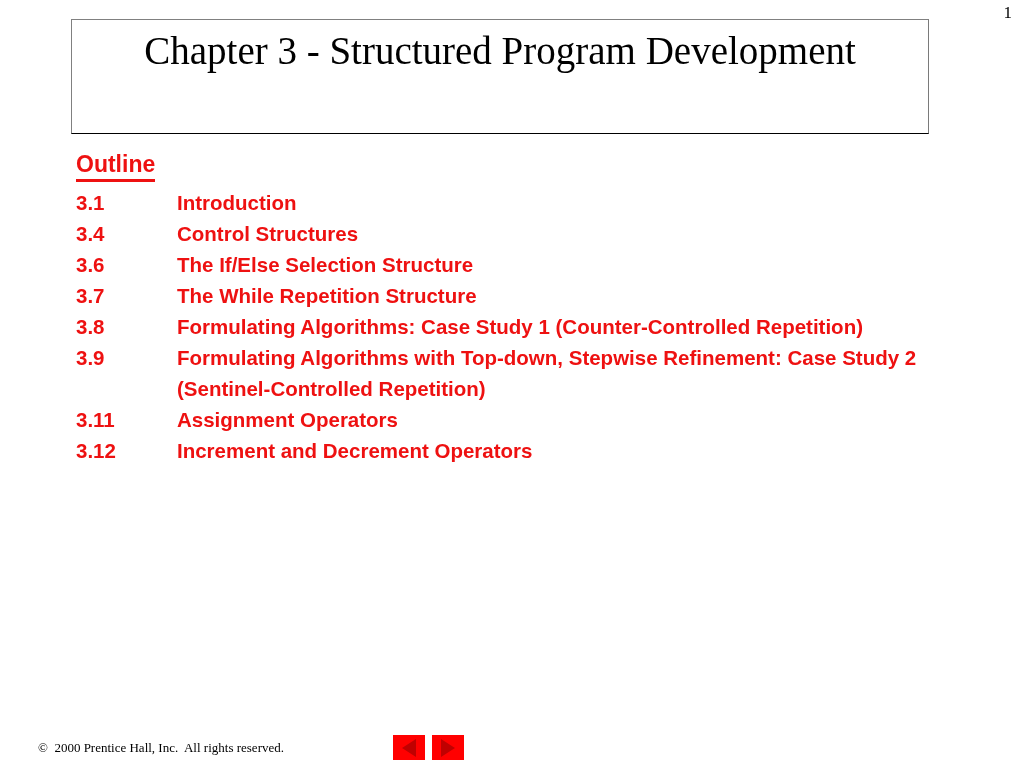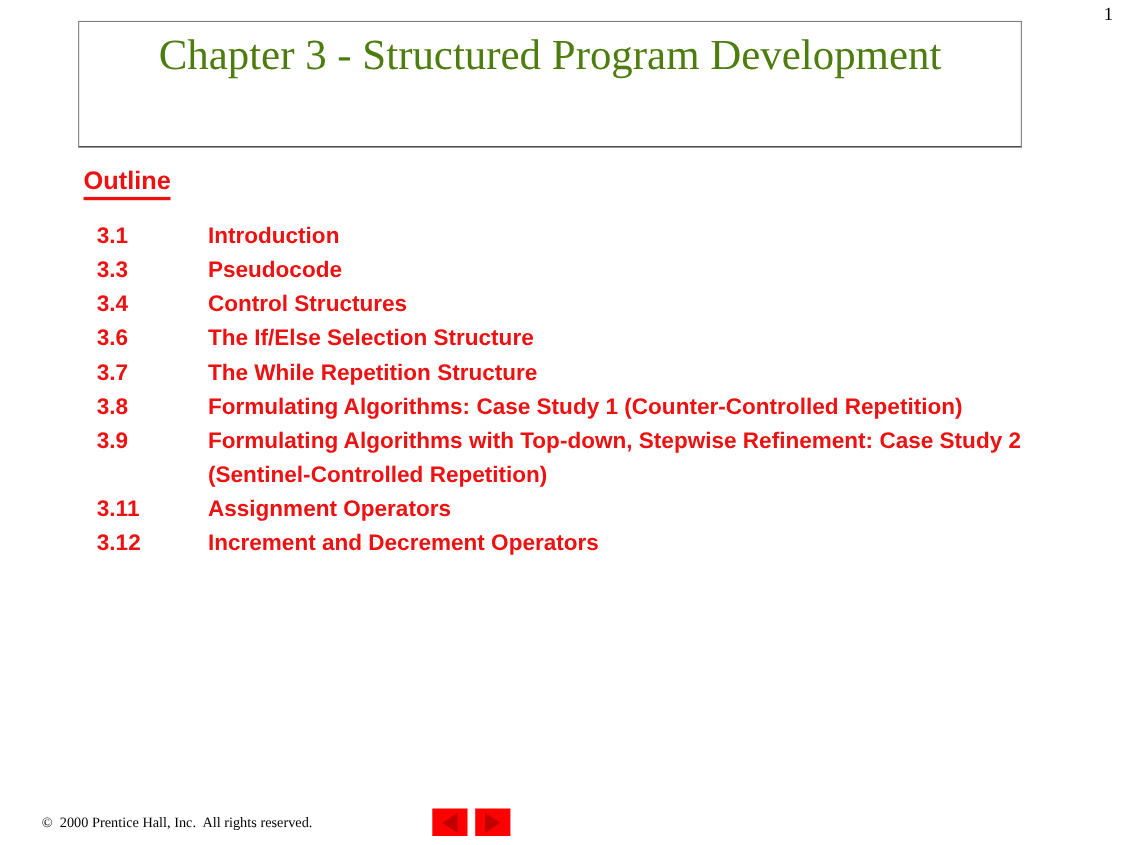--- a/index.html
+++ b/index.html
@@ -38,21 +38,21 @@
     border-bottom-color: #000000;
     box-sizing: border-box;
     display: flex;
     align-items: flex-start;
     justify-content: center;
   }
   #title-text {
     font-family: "Liberation Serif", serif;
     font-size: 39px;
     font-weight: normal;
-    color: #4d7c0f;
+    color: #000000;
     text-align: center;
     line-height: 1.28;
     letter-spacing: 0px;
     margin: 0;
     padding: 6px 14px 0 14px;
     width: 100%;
     box-sizing: border-box;
   }
 
   
@@ -69,21 +69,21 @@
     color: #EE1111;
     display: inline-block;
     border-bottom: 3px solid #EE1111;
     padding-bottom: 1px;
     line-height: 1.12;
     margin: 0 4px 5px 0;
   }
 
   .outline-list {
     list-style: none;
-    margin: 12px;
+    margin: 0;
     padding: 0;
   }
   .outline-item {
     display: flex;
     align-items: flex-start;
     font-family: "Liberation Sans", sans-serif;
     font-size: 20.5px;
     font-weight: bold;
     color: #EE1111;
     line-height: 31px;
@@ -148,24 +148,20 @@
 <div id="title-box">
   <h1 id="title-text">Chapter 3 - Structured Program Development</h1>
 </div>
 
 <div id="outline-section">
   <div id="outline-heading">Outline</div>
   <ul class="outline-list">
       <li class="outline-item">
         <span class="outline-num">3.1</span>
         <span class="outline-title">Introduction</span>
-      </li>
-      <li class="outline-item">
-        <span class="outline-num">3.3</span>
-        <span class="outline-title">Pseudocode</span>
       </li>
       <li class="outline-item">
         <span class="outline-num">3.4</span>
         <span class="outline-title">Control Structures</span>
       </li>
       <li class="outline-item">
         <span class="outline-num">3.6</span>
         <span class="outline-title">The If/Else Selection Structure</span>
       </li>
       <li class="outline-item">

